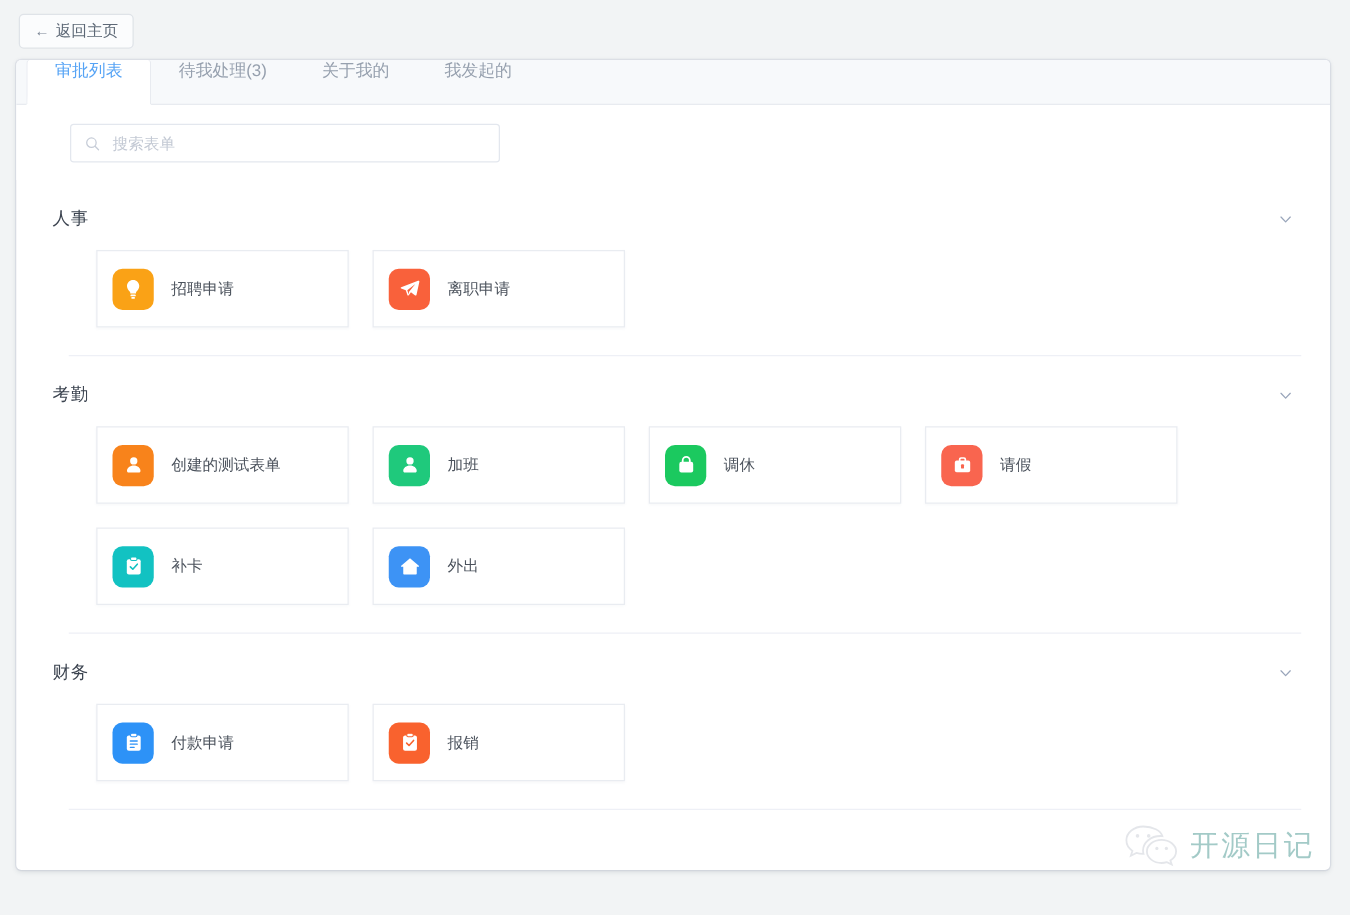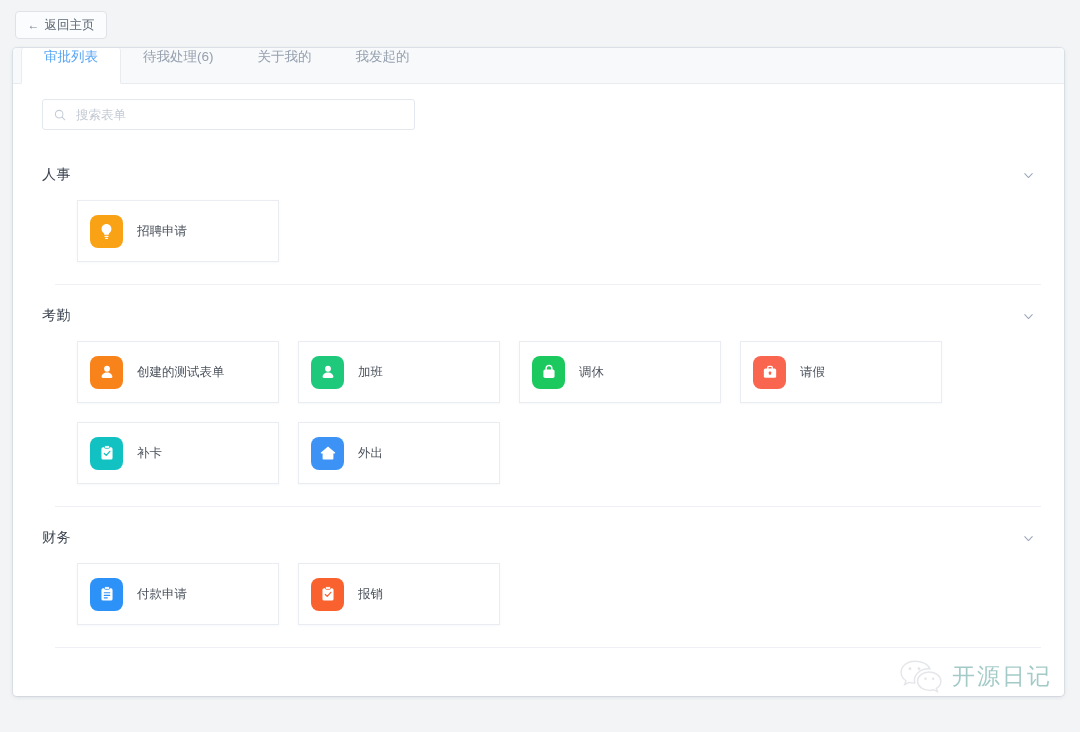--- a/index.html
+++ b/index.html
@@ -78,26 +78,27 @@
     border-top-right-radius: 3px;
   }
 
   
   .search-wrap {
     padding: 15px 0 14px 29px;
     background: #fff;
   }
   .search-box {
     position: relative;
-    width: 373px; height: 31px;
+    width: 344px; height: 31px;
     border: 1px solid #e3e7ee;
     border-radius: 3px;
     background: #fff;
     display: flex;
     align-items: center;
+    margin-left: 14px;
   }
   .search-box .mag {
     margin-left: 11px;
     width: 12px; height: 12px;
     display: block;
     flex: none;
   }
   .search-input {
     border: none;
     outline: none;
@@ -207,21 +208,21 @@
     <span>返回主页</span>
   </div>
 
   <div class="panel">
 
     <div class="tabbar">
       <div class="tab active">
         <span>审批列表</span>
       </div>
       <div class="tab">
-        <span>待我处理(6)</span>
+        <span>待我处理(3)</span>
       </div>
       <div class="tab">
         <span>关于我的</span>
       </div>
       <div class="tab">
         <span>我发起的</span>
       </div>
     </div>
 
     <div class="search-wrap">
@@ -248,20 +249,28 @@
           <span class="icon" style="background:#faa216">
             <svg width="19" height="19" viewBox="0 0 24 24" fill="#ffffff">
               <path d="M12 2.6c-3.5 0-6.2 2.7-6.2 6.1 0 2.3 1.2 4 2.5 5.2.5.5.8 1 .8 1.6v.6h5.8v-.6c0-.6.3-1.1.8-1.6 1.3-1.2 2.5-2.9 2.5-5.2 0-3.4-2.7-6.1-6.2-6.1z"></path>
               <rect x="9.3" y="17.3" width="5.4" height="1.7" rx=".85"></rect>
               <rect x="10.1" y="19.8" width="3.8" height="1.6" rx=".8"></rect>
             </svg>
           </span>
           <span class="label">招聘申请</span>
         </div>
 
+        <div class="card">
+          <span class="icon" style="background:#f9613b">
+            <svg width="18" height="18" viewBox="0 0 24 24" fill="#ffffff">
+              <path d="M21.2 3.2 2.6 10.4c-.7.3-.7 1.2 0 1.4l4.9 1.7 1.7 5.2c.2.7 1.1.8 1.5.2l2.3-3.1 4.5 3.3c.5.4 1.2.1 1.4-.5l3.1-14c.2-.8-.6-1.4-1.3-1.1zM9.1 13.6l8.6-6.8-6.7 8.4-.3 3z"></path>
+            </svg>
+          </span>
+          <span class="label">离职申请</span>
+        </div>
 
       </div>
       <div class="divider"></div>
 
       <div class="section-head">
         <div class="section-title">考勤</div>
         <svg class="chevron" viewBox="0 0 14 14">
           <polyline points="3,5 7,9.2 11,5" fill="none" stroke="#9aa6bb" stroke-width="1.1" stroke-linecap="round" stroke-linejoin="round"></polyline>
         </svg>
       </div>

